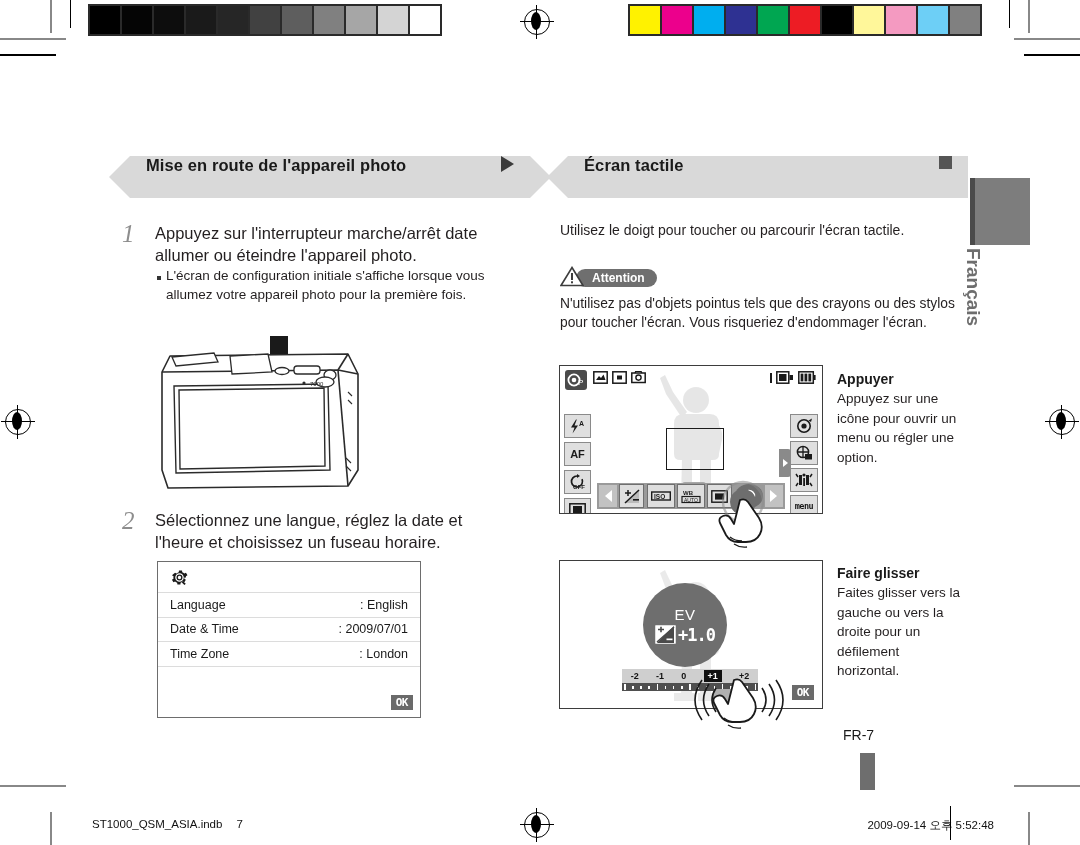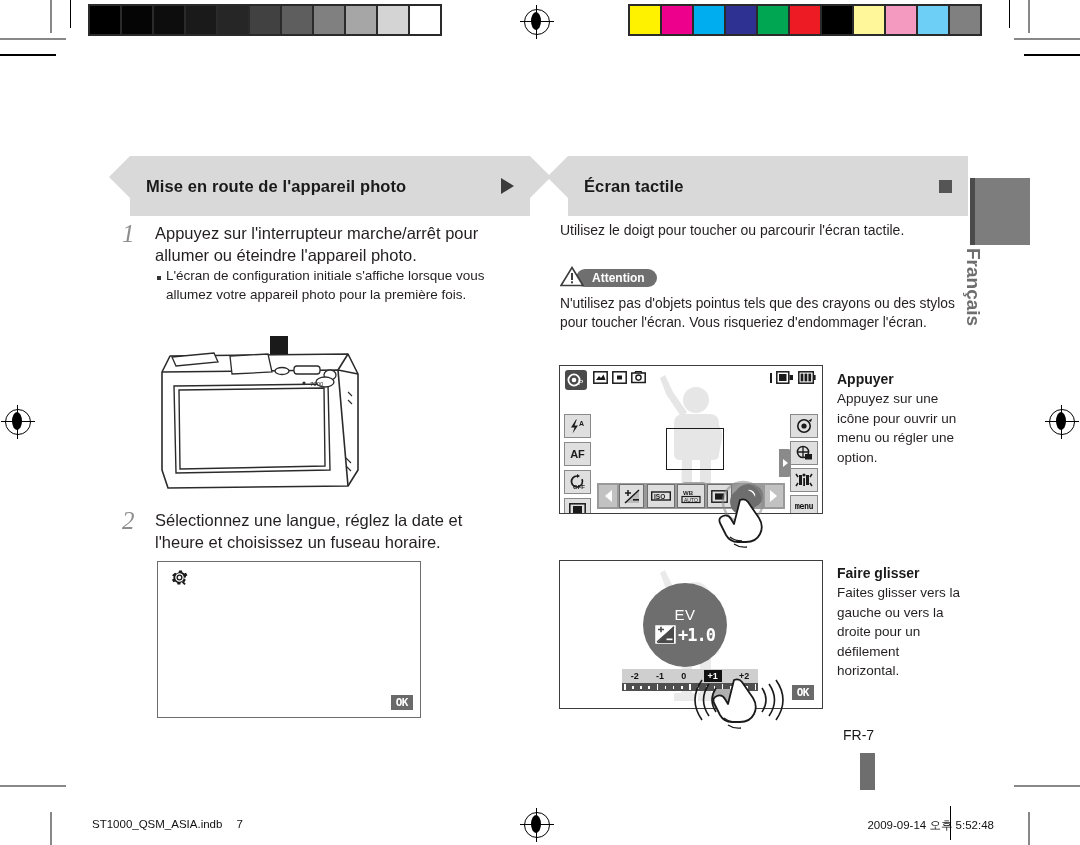--- a/index.html
+++ b/index.html
@@ -21,21 +21,21 @@
 
   
   .cropline{position:absolute;background:#000;}
   .reg{position:absolute;width:26px;height:26px;}
   .reg .ring{position:absolute;left:0;top:0;width:24px;height:24px;border:1px solid #000;border-radius:50%;}
   .reg .dot{position:absolute;left:7px;top:3px;width:10px;height:18px;background:#000;border-radius:50%;}
   .reg .hbar{position:absolute;left:-4px;top:12px;width:34px;height:1px;background:#000;}
   .reg .vbar{position:absolute;left:12px;top:-4px;width:1px;height:34px;background:#000;}
 
   
-  .sec-head{position:absolute;height:60px;background:#d9d9d9;display:flex;align-items:center;}
+  .sec-head{position:absolute;height:42px;background:#d9d9d9;display:flex;}
   .sec-head .arrowL{position:absolute;left:-21px;top:0;width:0;height:0;
       border-top:21px solid transparent;border-bottom:21px solid transparent;border-right:21px solid #d9d9d9;}
   .sec-head .arrowR{position:absolute;right:-21px;top:0;width:0;height:0;
       border-top:21px solid transparent;border-bottom:21px solid transparent;border-left:21px solid #d9d9d9;}
   .sec-title{font-size:16.5px;font-weight:bold;letter-spacing:.1px;color:#1a1a1a;}
   .tri-right{width:0;height:0;border-top:8px solid transparent;border-bottom:8px solid transparent;border-left:13px solid #3b3b3b;}
   .sq-mark{width:13px;height:13px;background:#555;}
 
   
   .steptxt{font-size:16.5px;line-height:22px;color:#231f20;}
@@ -156,21 +156,21 @@
 <div class="sec-head" id="left-head" style="left:130px;top:156px;width:368px;padding-left:16px;justify-content:space-between;padding-right:16px;">
   <div class="arrowL"></div>
     <div class="arrowR"></div>
   <span class="sec-title">Mise en route de l'appareil photo</span>
   <span class="tri-right"></span>
 </div>
 
 <div class="abs" style="left:122px;top:220px;width:40px;">
   <span class="stepnum">1</span>
 </div>
-<div class="abs steptxt" style="left:155px;top:222px;width:352px;">Appuyez sur l'interrupteur marche/arrêt pour allumer ou éteindre l'appareil photo.</div>
+<div class="abs steptxt" style="left:155px;top:222px;width:352px;">Appuyez sur l'interrupteur marche/arrêt date allumer ou éteindre l'appareil photo.</div>
 
 <div class="abs" style="left:152px;top:269px;width:14px;height:18px;display:flex;align-items:flex-start;justify-content:center;">
   <span style="display:inline-block;width:4px;height:4px;background:#333;margin-top:7px;"></span>
 </div>
 <div class="abs bullet" style="left:166px;top:267px;width:348px;">L'écran de configuration initiale s'affiche lorsque vous allumez votre appareil photo pour la première fois.</div>
 
 <div class="abs" style="left:152px;top:330px;width:220px;height:172px;">
   <svg width="220" height="172" viewBox="0 0 220 172">
 
     <g>
@@ -214,20 +214,34 @@
 </div>
 <div class="abs steptxt" style="left:155px;top:509px;width:352px;">Sélectionnez une langue, réglez la date et l'heure et choisissez un fuseau horaire.</div>
 
 <div id="settings-panel" style="left:157px;top:561px;width:262px;height:155px;">
   <div style="height:30px;display:flex;align-items:center;padding-left:12px;">
     <svg width="19" height="19" viewBox="0 0 24 24">
       <path fill="#1a1a1a" d="M12 8.2a3.8 3.8 0 1 0 0 7.6 3.8 3.8 0 0 0 0-7.6zm0 5.9a2.1 2.1 0 1 1 0-4.2 2.1 2.1 0 0 1 0 4.2z"></path>
       <path fill="#1a1a1a" d="M20.2 12c0-.5-.05-1-.14-1.5l2-1.2-1.9-3.3-2.1 .9a7.9 7.9 0 0 0-2.6-1.5l-.3-2.3h-3.8l-.3 2.3a7.9 7.9 0 0 0-2.6 1.5l-2.1-.9L2.5 9.3l2 1.2A8.6 8.6 0 0 0 4.3 12c0 .5 .05 1 .14 1.5l-2 1.2 1.9 3.3 2.1-.9a7.9 7.9 0 0 0 2.6 1.5l.3 2.3h3.8l.3-2.3a7.9 7.9 0 0 0 2.6-1.5l2.1 .9 1.9-3.3-2-1.2c.09-.5 .14-1 .14-1.5zM12 17.4A5.4 5.4 0 1 1 17.4 12 5.4 5.4 0 0 1 12 17.4z"></path>
       <path fill="#1a1a1a" d="M16.5 16.6l3.4 3.4-1.6 1.6-3.4-3.4z"></path>
     </svg>
+  </div>
+  <div>
+    <div class="srow">
+      <span>Language</span>
+      <span>: English</span>
+    </div>
+    <div class="srow">
+      <span>Date &amp; Time</span>
+      <span>: 2009/07/01</span>
+    </div>
+    <div class="srow" style="border-bottom:1px solid #dcdcdc;">
+      <span>Time Zone</span>
+      <span>: London</span>
+    </div>
   </div>
   <div class="abs okbtn" style="right:7px;bottom:7px;">OK</div>
 </div>
 
 <div class="sec-head" id="right-head" style="left:568px;top:156px;width:368px;padding-left:16px;justify-content:space-between;padding-right:16px;">
   <div class="arrowL"></div>
   <span class="sec-title">Écran tactile</span>
   <span class="sq-mark"></span>
 </div>
 

